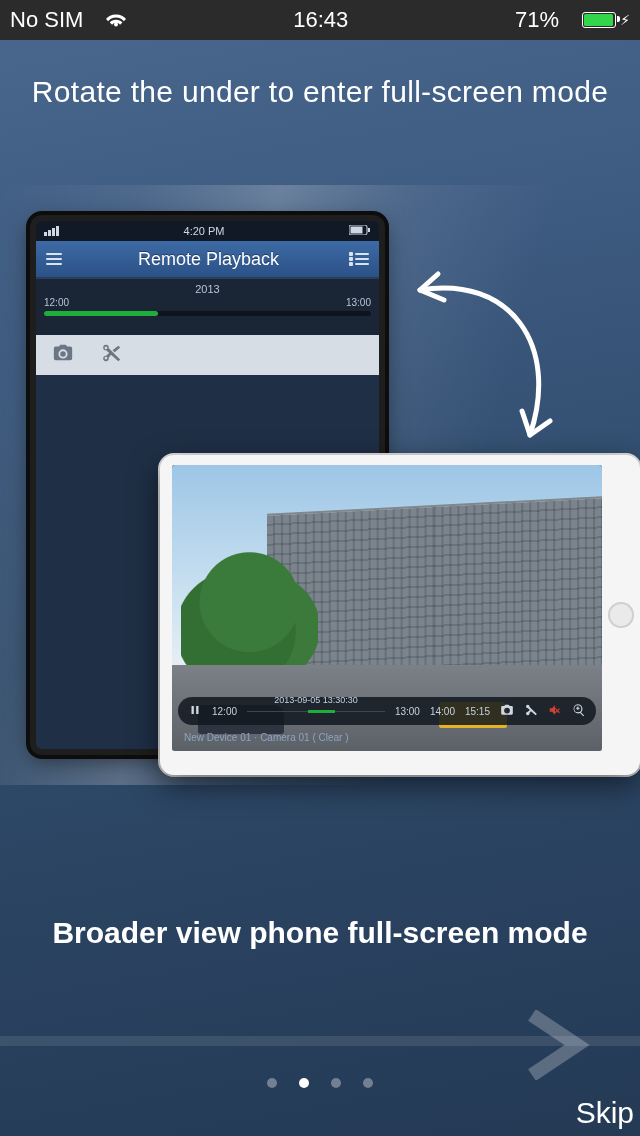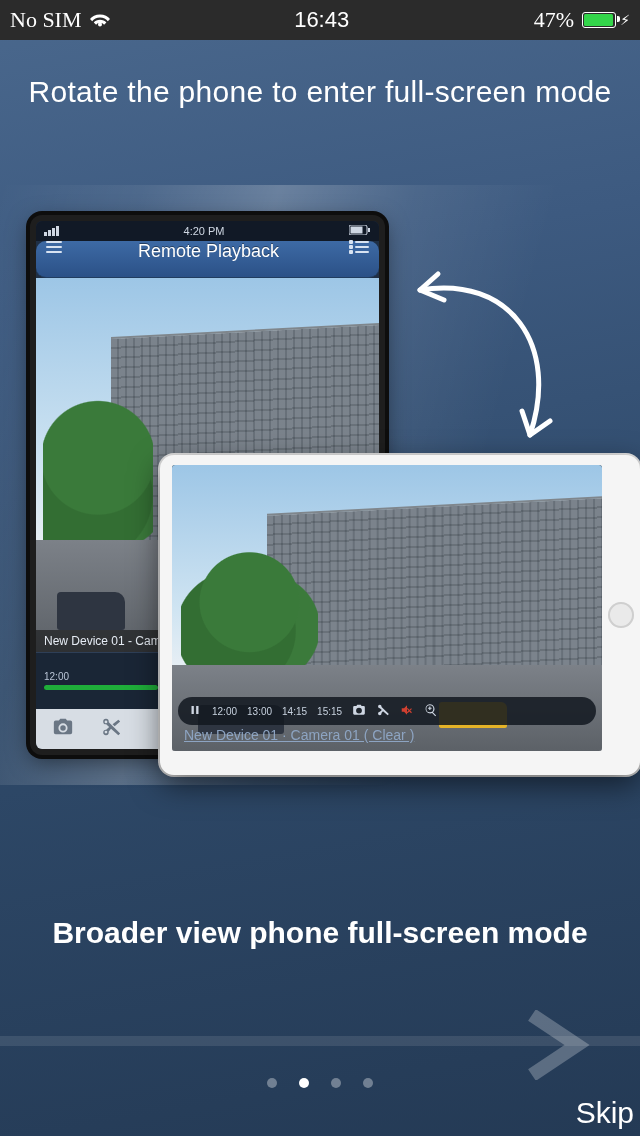--- a/index.html
+++ b/index.html
@@ -3,21 +3,21 @@
 <meta charset="utf-8">
 <style>
   html,body{margin:0;padding:0;width:640px;height:1136px;overflow:hidden;font-family:-apple-system,Helvetica,Arial,sans-serif;}
   body{
     background:linear-gradient(170deg,#4a688d 0%,#3d5a80 25%,#2f4a6a 55%,#243a55 100%);
     color:#fff;
     position:relative;
   }
   
   .statusbar{height:40px;background:#2b2b2b;display:flex;align-items:center;justify-content:space-between;padding:0 10px;font-size:22px;}
-  .statusbar .left,.statusbar .right{display:flex;align-items:center;gap:8px;font-family:Liberation Serif, serif;}
+  .statusbar .left,.statusbar .right{display:flex;align-items:center;gap:23px;}
   .battery{display:inline-flex;align-items:center;gap:4px;}
   .battery .shell{width:32px;height:14px;border:1.5px solid #fff;border-radius:3px;position:relative;}
   .battery .shell::after{content:"";position:absolute;right:-5px;top:3px;width:3px;height:6px;background:#fff;border-radius:0 2px 2px 0;}
   .battery .fill{position:absolute;left:1px;top:1px;bottom:1px;width:90%;background:#33d54a;border-radius:1.5px;}
   .bolt{font-size:14px;}
   .wifi{transform:translateY(1px);}
   .headline{margin-top:35px;text-align:center;font-size:30px;font-weight:400;letter-spacing:.3px;}
   .caption{position:absolute;left:0;right:0;top:916px;text-align:center;font-size:30px;font-weight:600;}
   
   .illus{position:absolute;left:0;right:0;top:185px;height:600px;}
@@ -29,21 +29,21 @@
   .phone-port{position:absolute;left:30px;top:30px;width:355px;height:540px;border-radius:12px;
     background:#1e1e1e;box-shadow:0 0 0 4px #0d0d0d, 0 6px 22px rgba(0,0,0,.5);padding:6px;box-sizing:border-box;}
   .p-inner{width:100%;height:100%;background:#1f2f45;border-radius:6px;display:flex;flex-direction:column;overflow:hidden;}
   .p-status{height:20px;background:#111926;display:flex;align-items:center;justify-content:space-between;padding:0 8px;font-size:11px;color:#cfd7e3;}
   .p-status .sig{display:flex;gap:1px;align-items:flex-end;}
   .p-status .sig span{width:3px;background:#cfd7e3;}
   .p-status .sig span:nth-child(1){height:4px;}
   .p-status .sig span:nth-child(2){height:6px;}
   .p-status .sig span:nth-child(3){height:8px;}
   .p-status .sig span:nth-child(4){height:10px;}
-  .p-nav{height:36px;background:linear-gradient(#3d6aa5,#2b5187);display:flex;align-items:flex-start;justify-content:space-between;padding:0 10px;color:#fff;border-bottom:1px solid #213d5f;border-radius:10px;}
+  .p-nav{height:36px;background:linear-gradient(#3d6aa5,#2b5187);display:flex;align-items:center;justify-content:space-between;padding:0 10px;color:#fff;border-bottom:1px solid #213d5f;}
   .p-nav .title{font-size:18px;font-weight:500;text-shadow:0 -1px 0 rgba(0,0,0,.4);}
   .ham{display:flex;flex-direction:column;gap:3px;}
   .ham span{width:16px;height:2px;background:#d8e3f2;border-radius:1px;}
   .list-ico{display:flex;flex-direction:column;gap:3px;}
   .list-ico span{width:14px;height:2px;background:#d8e3f2;border-radius:1px;position:relative;}
   .list-ico span::before{content:"";position:absolute;left:-6px;top:-1px;width:4px;height:4px;background:#d8e3f2;border-radius:1px;}
   .p-video{flex:1;position:relative;background:#567;}
   .scene{position:absolute;inset:0;}
   .scene .sky{position:absolute;inset:0;background:linear-gradient(#9dc6e6 0%,#cfe4f2 50%,#e6eef4 70%);}
   .scene .bld{position:absolute;right:0;top:14%;width:78%;height:66%;
@@ -69,21 +69,21 @@
   .phone-land .homebtn{position:absolute;right:6px;top:50%;transform:translateY(-50%);width:26px;height:26px;border-radius:50%;background:#eaeaea;box-shadow:inset 0 0 0 2px #cfcfcf;}
   .l-screen{width:100%;height:100%;background:#000;border-radius:3px;overflow:hidden;position:relative;}
   .l-screen .scene{position:absolute;inset:0;}
   .l-overlay{position:absolute;left:6px;right:6px;bottom:26px;height:28px;border-radius:14px;background:rgba(18,24,32,.85);display:flex;align-items:center;gap:10px;padding:0 10px;font-size:10px;color:#c7d1de;}
   .l-overlay .tmarks{flex:1;display:flex;align-items:center;gap:9px;position:relative;height:100%;}
   .l-overlay .tmarks .line{position:absolute;left:0;right:0;top:50%;height:1px;background:#3a4756;}
   .l-overlay .tmarks .green{position:absolute;left:44%;top:48%;width:20%;height:3px;background:#1fae3a;}
   .l-overlay .dt{position:absolute;left:50%;top:-2px;transform:translateX(-50%);font-size:9px;white-space:nowrap;}
   .l-overlay svg{width:14px;height:14px;fill:#cfd7e3;}
   .l-overlay .red{fill:#d24030;}
-  .l-cap{position:absolute;left:6px;right:6px;bottom:6px;font-size:14px;color:#8da4c2;padding:2px 6px;text-decoration:underline;}
+  .l-cap{position:absolute;left:6px;right:6px;bottom:6px;font-size:10px;color:#8da4c2;padding:2px 6px;}
   
   .rot-arrow{position:absolute;left:400px;top:80px;width:170px;height:190px;pointer-events:none;}
   
   .swipe-hint{position:absolute;left:0;right:0;top:1010px;height:70px;}
   .swipe-hint .track{position:absolute;left:0;right:0;top:26px;height:10px;background:rgba(255,255,255,.1);}
   .swipe-hint svg{position:absolute;right:28px;top:0;}
   .dots{position:absolute;left:0;right:0;bottom:48px;display:flex;justify-content:center;gap:22px;}
   .dots span{width:10px;height:10px;border-radius:50%;background:rgba(255,255,255,.35);}
   .dots span.active{background:#fff;}
   .skip{position:absolute;right:6px;bottom:6px;font-size:30px;color:#fff;font-weight:400;}
@@ -95,31 +95,31 @@
   <div class="left">
     <span>No SIM</span>
     <span class="wifi">
       <svg width="20" height="16" viewBox="0 0 20 16">
           <path fill="#fff" d="M10 14.5a2 2 0 100-4 2 2 0 000 4zm0-12C5.6 2.5 1.8 4.3 0 7l2.2 2.2C3.7 7.1 6.7 5.6 10 5.6s6.3 1.5 7.8 3.6L20 7c-1.8-2.7-5.6-4.5-10-4.5zm0 5.2c-2.6 0-4.9 1-6.2 2.7l2.3 2.3c.9-1.2 2.3-2 4-2s3.1.8 4 2l2.3-2.3C14.9 8.7 12.6 7.7 10 7.7z"></path>
         </svg>
     </span>
   </div>
   <span>16:43</span>
   <div class="right">
-    <span>47%</span>
+    <span>71%</span>
     <span class="battery">
       <span class="shell">
           <span class="fill"></span>
         </span>
       <span class="bolt">⚡︎</span>
     </span>
   </div>
 </div>
 
-<div class="headline">Rotate the phone to enter full-screen mode</div>
+<div class="headline">Rotate the under to enter full-screen mode</div>
 
 <div class="illus">
   <div class="streak"></div>
 
   <div class="phone-port">
     <div class="p-inner">
       <div class="p-status">
         <span class="sig">
             <span></span>
             <span></span>
@@ -140,32 +140,20 @@
             <span></span>
             <span></span>
             <span></span>
           </span>
         <span class="title">Remote Playback</span>
         <span class="list-ico">
             <span></span>
             <span></span>
             <span></span>
           </span>
-      </div>
-      <div class="p-video">
-        <div class="scene">
-          <div class="sky"></div>
-            <div class="bld"></div>
-            <div class="tree"></div>
-            <div class="trunk"></div>
-            <div class="road"></div>
-            <div class="car"></div>
-            <div class="cab"></div>
-        </div>
-        <div class="p-label">New Device 01 - Cam</div>
       </div>
       <div class="p-timeline">
         <div class="dt">2013</div>
         <div class="marks">
           <span>12:00</span>
           <span>13:00</span>
         </div>
         <div class="bar">
             <div class="fill"></div>
           </div>
@@ -191,22 +179,27 @@
           <div class="trunk"></div>
           <div class="road"></div>
           <div class="car"></div>
           <div class="cab"></div>
       </div>
       <div class="l-overlay">
         <span><svg viewBox="0 0 24 24">
               <path d="M6 5h4v14H6zM14 5h4v14h-4z"></path>
             </svg></span>
         <span>12:00</span>
+        <div class="tmarks">
+          <div class="line"></div>
+            <div class="green"></div>
+          <div class="dt">2013-09-05 13:30:30</div>
+        </div>
         <span>13:00</span>
-        <span>14:15</span>
+        <span>14:00</span>
         <span>15:15</span>
         <span><svg viewBox="0 0 24 24">
               <path d="M9 3l-1.5 2H4a2 2 0 00-2 2v11a2 2 0 002 2h16a2 2 0 002-2V7a2 2 0 00-2-2h-3.5L15 3H9zm3 5a5 5 0 110 10 5 5 0 010-10z"></path>
             </svg></span>
         <span><svg viewBox="0 0 24 24">
               <path d="M9.5 6a3 3 0 10-2.8 3L10 12l-3.3 3a3 3 0 102.8 3 3 3 0 00-.1-.8L12 14l8 7 2-2L9.6 6.8A3 3 0 009.5 6z"></path>
             </svg></span>
         <span><svg viewBox="0 0 24 24">
               <path class="red" d="M3 9v6h4l5 5V4L7 9H3zm13 3l3-3 1.4 1.4L17.4 13l3 3L19 17.4l-3-3-3 3L11.6 16l3-3-3-3L13 8.6l3 3z"></path>
             </svg></span>

